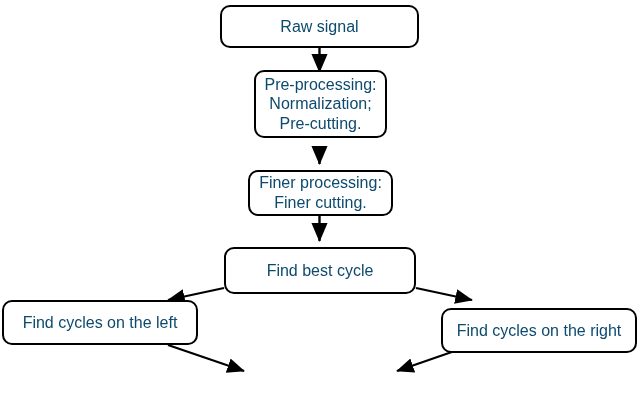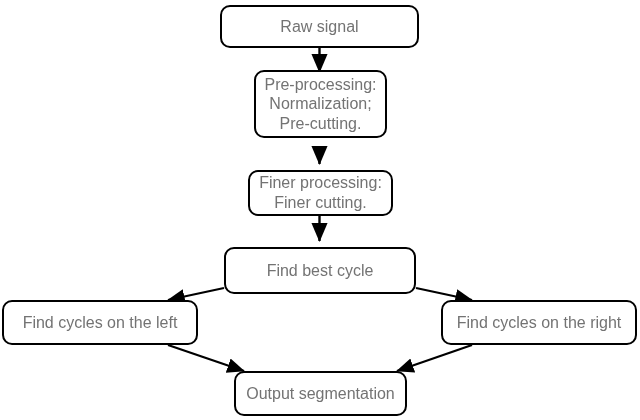--- a/index.html
+++ b/index.html
@@ -25,35 +25,35 @@
   .node {
     position: absolute;
     box-sizing: border-box;
     background: #ffffff;
     border: 2px solid #000000;
     border-radius: 10px;
     display: flex;
     align-items: center;
     justify-content: center;
     text-align: center;
-    color: #737373;
+    color: #0c4a6e;
     font-size: 16px;
     line-height: 1.22;
     z-index: 2;
     white-space: pre-line;
     padding: 0 0;
   }
 
   
   #node-raw-signal        { left: 220px; top: 5px;   width: 199px; height: 43px; }
   #node-pre-processing    { left: 254px; top: 70px;  width: 133px; height: 68px; }
   #node-finer-processing  { left: 248px; top: 170px; width: 145px; height: 46px; }
   #node-find-best-cycle   { left: 224px; top: 247px; width: 192px; height: 47px; }
   #node-find-left         { left: 2px;   top: 300px; width: 196px; height: 45px; text-align: center; }
-  #node-find-right        { left: 441px; top: 300px; width: 196px; height: 45px; }
+  #node-find-right        { left: 441px; top: 308px; width: 196px; height: 45px; }
   #node-output            { left: 234px; top: 371px; width: 173px; height: 45px; }
 </style>
 </head>
 <body>
 
 <div id="canvas">
 
   <svg id="edges" viewBox="0 0 640 420" width="640" height="420" xmlns="http://www.w3.org/2000/svg">
     <defs>
       <marker id="arrowhead" markerWidth="9" markerHeight="9" refX="7.6" refY="3.4" orient="auto" markerUnits="strokeWidth">
@@ -84,15 +84,14 @@
 
   <div class="node" id="node-finer-processing">Finer processing:
 Finer cutting.</div>
 
   <div class="node" id="node-find-best-cycle">Find best cycle</div>
 
   <div class="node" id="node-find-left">Find cycles on the left</div>
 
   <div class="node" id="node-find-right">Find cycles on the right</div>
 
-  <div class="node" id="node-output">Output segmentation</div>
 
 </div>
 
 </body></html>

